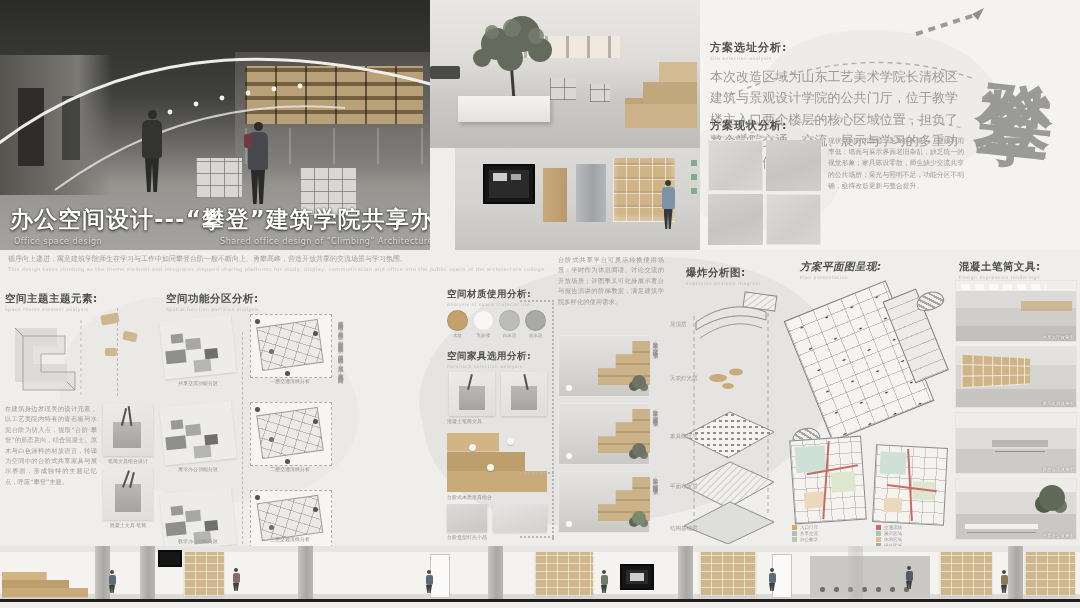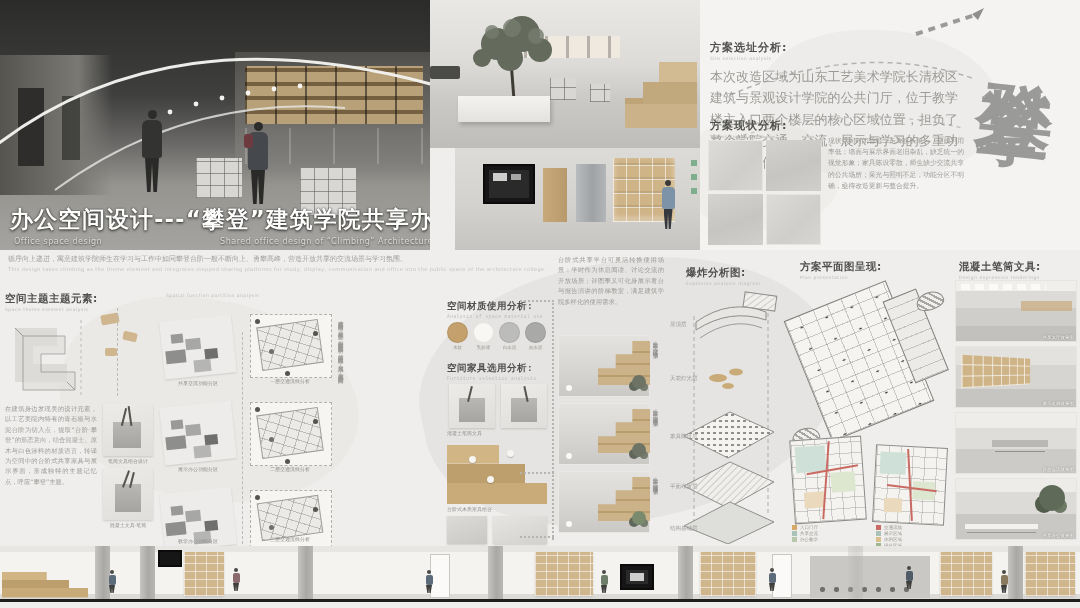--- a/index.html
+++ b/index.html
@@ -264,39 +264,40 @@
     <div class="cap abs" style="left:96px;top:166px;width:54px;">笔筒文具组合设计</div>
     <div class="prod-card" style="left:98px;top:176px;width:50px;height:52px;">
       <div class="concrete-box" style="left:12px;top:16px;width:26px;height:28px;"></div>
       <div class="pen" style="left:22px;top:2px;height:18px;transform:rotate(20deg);"></div>
       <div class="pen" style="left:28px;top:4px;height:16px;"></div>
     </div>
     <div class="cap abs" style="left:96px;top:230px;width:54px;">混凝土文具·笔筒</div>
   </div>
 
   <div class="abs" style="left:160px;top:292px;width:196px;height:252px;">
+    <div class="sh" style="margin-left:6px;">空间功能分区分析:</div>
     <div class="h-en" style="margin-left:6px;">Spatial function partition analysis</div>
     <div class="cluster" style="left:2px;top:26px;width:72px;height:58px;"></div>
     <div class="cap abs" style="left:0;top:88px;width:76px;">共享交流功能分区</div>
     <div class="cluster" style="left:2px;top:112px;width:72px;height:58px;"></div>
     <div class="cap abs" style="left:0;top:174px;width:76px;">展示办公功能分区</div>
     <div class="cluster" style="left:2px;top:198px;width:72px;height:58px;"></div>
     <div class="cap abs" style="left:0;top:246px;width:76px;">教学办公功能分区</div>
     <div class="dashline-v" style="left:82px;top:40px;height:212px;"></div>
     <div class="flowplan" style="left:90px;top:22px;width:80px;height:62px;"></div>
     <div class="cap abs" style="left:88px;top:86px;width:84px;">一层交通流线分析</div>
     <div class="flowplan" style="left:90px;top:110px;width:80px;height:62px;"></div>
     <div class="cap abs" style="left:88px;top:174px;width:84px;">二层交通流线分析</div>
     <div class="flowplan" style="left:90px;top:198px;width:80px;height:56px;"></div>
     <div class="cap abs" style="left:88px;top:244px;width:84px;">三层交通流线分析</div>
     <div class="vnote abs" style="left:176px;top:24px;height:200px;">建筑室内为大通高中庭，紧邻教学办公区，利用台阶串联不同标高的共享平台，使师生可以随时停留、交流与展示，形成有序攀登的空间序列。</div>
   </div>
 
 
-  <div class="abs" style="left:447px;top:300px;width:108px;height:252px;font-family:Liberation Mono, monospace;">
+  <div class="abs" style="left:447px;top:288px;width:108px;height:252px;">
     <div class="sh" style="font-size:9.5px;">空间材质使用分析:</div>
     <div class="h-en">Analysis of space material use</div>
     <div class="abs" style="left:0;top:22px;display:flex;gap:5px;">
       <div style="display:flex;flex-direction:column;align-items:center;">
         <span class="mat-circle" style="background: rgb(195, 160, 108);"></span>
         <span class="mat-label">木纹</span>
       </div>
       <div style="display:flex;flex-direction:column;align-items:center;">
         <span class="mat-circle" style="background: rgb(248, 247, 244);"></span>
         <span class="mat-label">乳胶漆</span>
@@ -382,21 +383,21 @@
       <path d="M14,240 L60,216 L104,236 L58,258 Z" fill="#dededb" stroke="#8d8d8b"></path>
       <text x="0" y="40" font-size="5.5" fill="#9a9a98">屋顶层</text>
       <text x="0" y="94" font-size="5.5" fill="#9a9a98">天花灯光层</text>
       <text x="0" y="152" font-size="5.5" fill="#9a9a98">家具陈设层</text>
       <text x="0" y="202" font-size="5.5" fill="#9a9a98">平面布置层</text>
       <text x="0" y="244" font-size="5.5" fill="#9a9a98">结构基础层</text>
     </svg>
   </div>
 
   <div class="abs" style="left:790px;top:260px;width:165px;height:286px;">
-    <div class="sh" style="margin-left:10px;">方案平面图呈现:</div>
+    <div class="sh" style="margin-left:10px;font-style:italic;">方案平面图呈现:</div>
     <div class="h-en" style="margin-left:10px;">Plan presentation</div>
     <div class="bigplan" style="left:14px;top:36px;width:108px;height:128px;"></div>
     <div class="stairblob" style="left:126px;top:32px;width:26px;height:16px;transform:rotate(-18deg);"></div>
     <div class="stairblob" style="left:2px;top:168px;width:26px;height:16px;transform:rotate(-12deg);"></div>
     <div class="smallplan" style="left:2px;top:178px;width:70px;height:82px;transform:rotate(-4deg);">
       <div class="flowline" style="left:32px;top:2px;width:1.5px;height:78px;transform:rotate(8deg);"></div>
       <div class="flowline" style="left:14px;top:30px;width:52px;height:1.5px;transform:rotate(-6deg);"></div>
     </div>
     <div class="abs" style="left:2px;top:264px;">
       <div class="legend-row">

